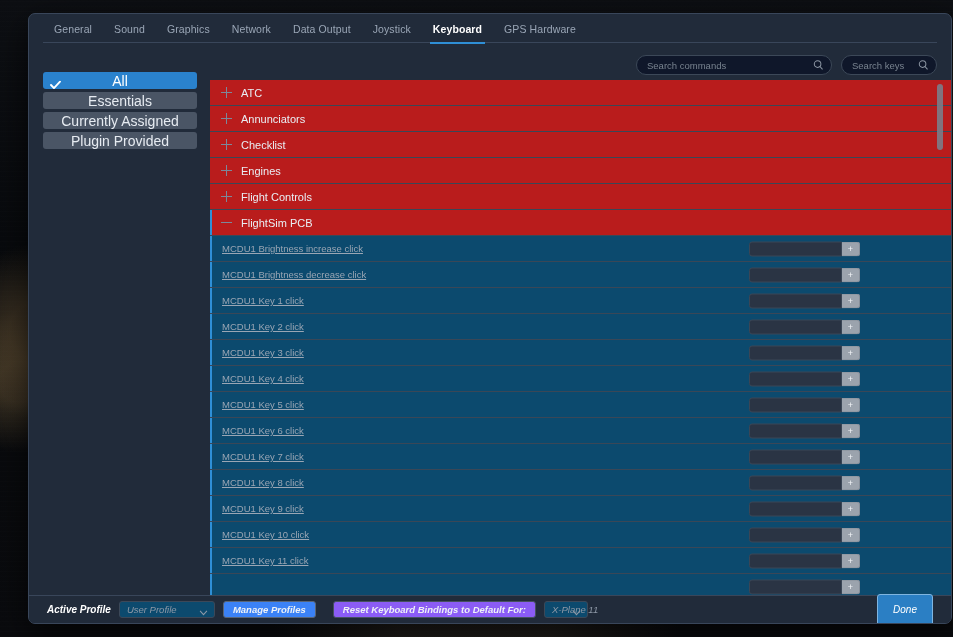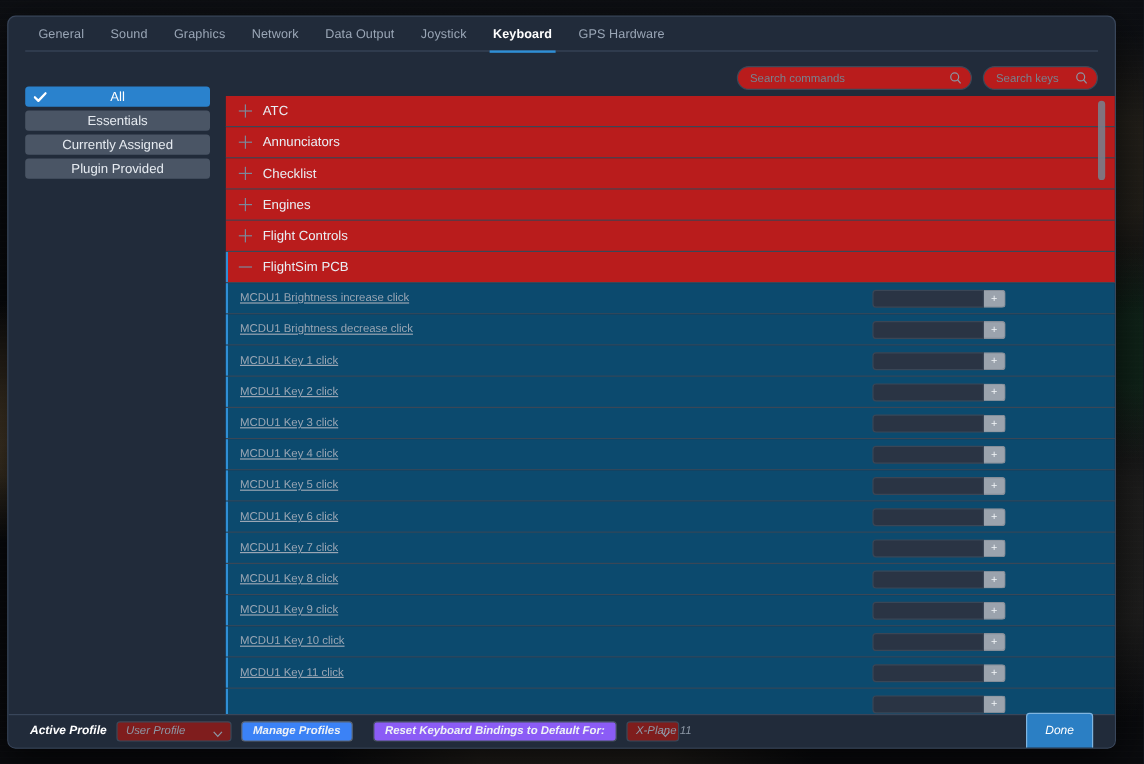--- a/index.html
+++ b/index.html
@@ -29,21 +29,21 @@
     content: "";
     position: absolute; inset: 0;
     background:
       repeating-linear-gradient(0deg, rgba(255,255,255,0.012) 0 1px, rgba(0,0,0,0) 1px 5px);
     opacity: .6;
   }
 
   
   #dialog {
     position: absolute;
-    left: 6px; top: 13px;
+    left: 28px; top: 13px;
     width: 924px; height: 611px;
     background: #212b3a;
     border: 1px solid #39465a;
     border-radius: 7px;
     box-shadow: 0 10px 34px rgba(0,0,0,.7);
     overflow: hidden;
     box-sizing: border-box;
   }
 
   
@@ -75,21 +75,21 @@
   }
 
   
   #searchrow {
     position: absolute; right: 14px; top: 41px;
     display: flex; gap: 9px;
   }
   .searchbox {
     position: relative;
     height: 20px;
-    background: #b91c1c;
+    background: #0f172a;
     border: 1px solid #3c4858;
     border-radius: 10px;
     box-sizing: border-box;
     display: flex; align-items: center;
   }
   .searchbox.commands { width: 196px; }
   .searchbox.keys { width: 96px; }
   .searchbox input {
     background: transparent; border: 0; outline: none;
     color: #c8d2de;
@@ -113,21 +113,21 @@
     position: absolute; left: 14px; top: 58px;
     width: 154px;
   }
   .filter-btn {
     position: relative;
     height: 17px;
     margin-bottom: 3px;
     border-radius: 3px;
     background: #4a5565;
     color: #e6ebf1;
-    font-size: 11px;
+    font-size: 14px;
     display: flex; align-items: center; justify-content: center;
     user-select: none;
   }
   .filter-btn.selected { background: #2a82cd; color: #ffffff; }
   .filter-check {
     position: absolute; left: 7px; top: 50%;
     transform: translateY(-50%);
     width: 11px; height: 9px;
   }
 
@@ -235,21 +235,21 @@
     background: #212b3a;
     font-style: italic;
   }
   #bottombar .lbl {
     color: #ffffff; font-size: 10px; font-weight: bold;
     margin-right: 8px; white-space: nowrap;
   }
   .combo {
     position: relative;
     height: 17px;
-    background: #7f1d1d;
+    background: #0c4a6e;
     border: 1px solid #3c4858;
     border-radius: 3px;
     box-sizing: border-box;
     color: #8d98a6;
     font-size: 9.5px;
     display: flex; align-items: center;
     padding: 0 20px 0 7px;
     white-space: nowrap;
   }
   .combo.profile { width: 96px; }

